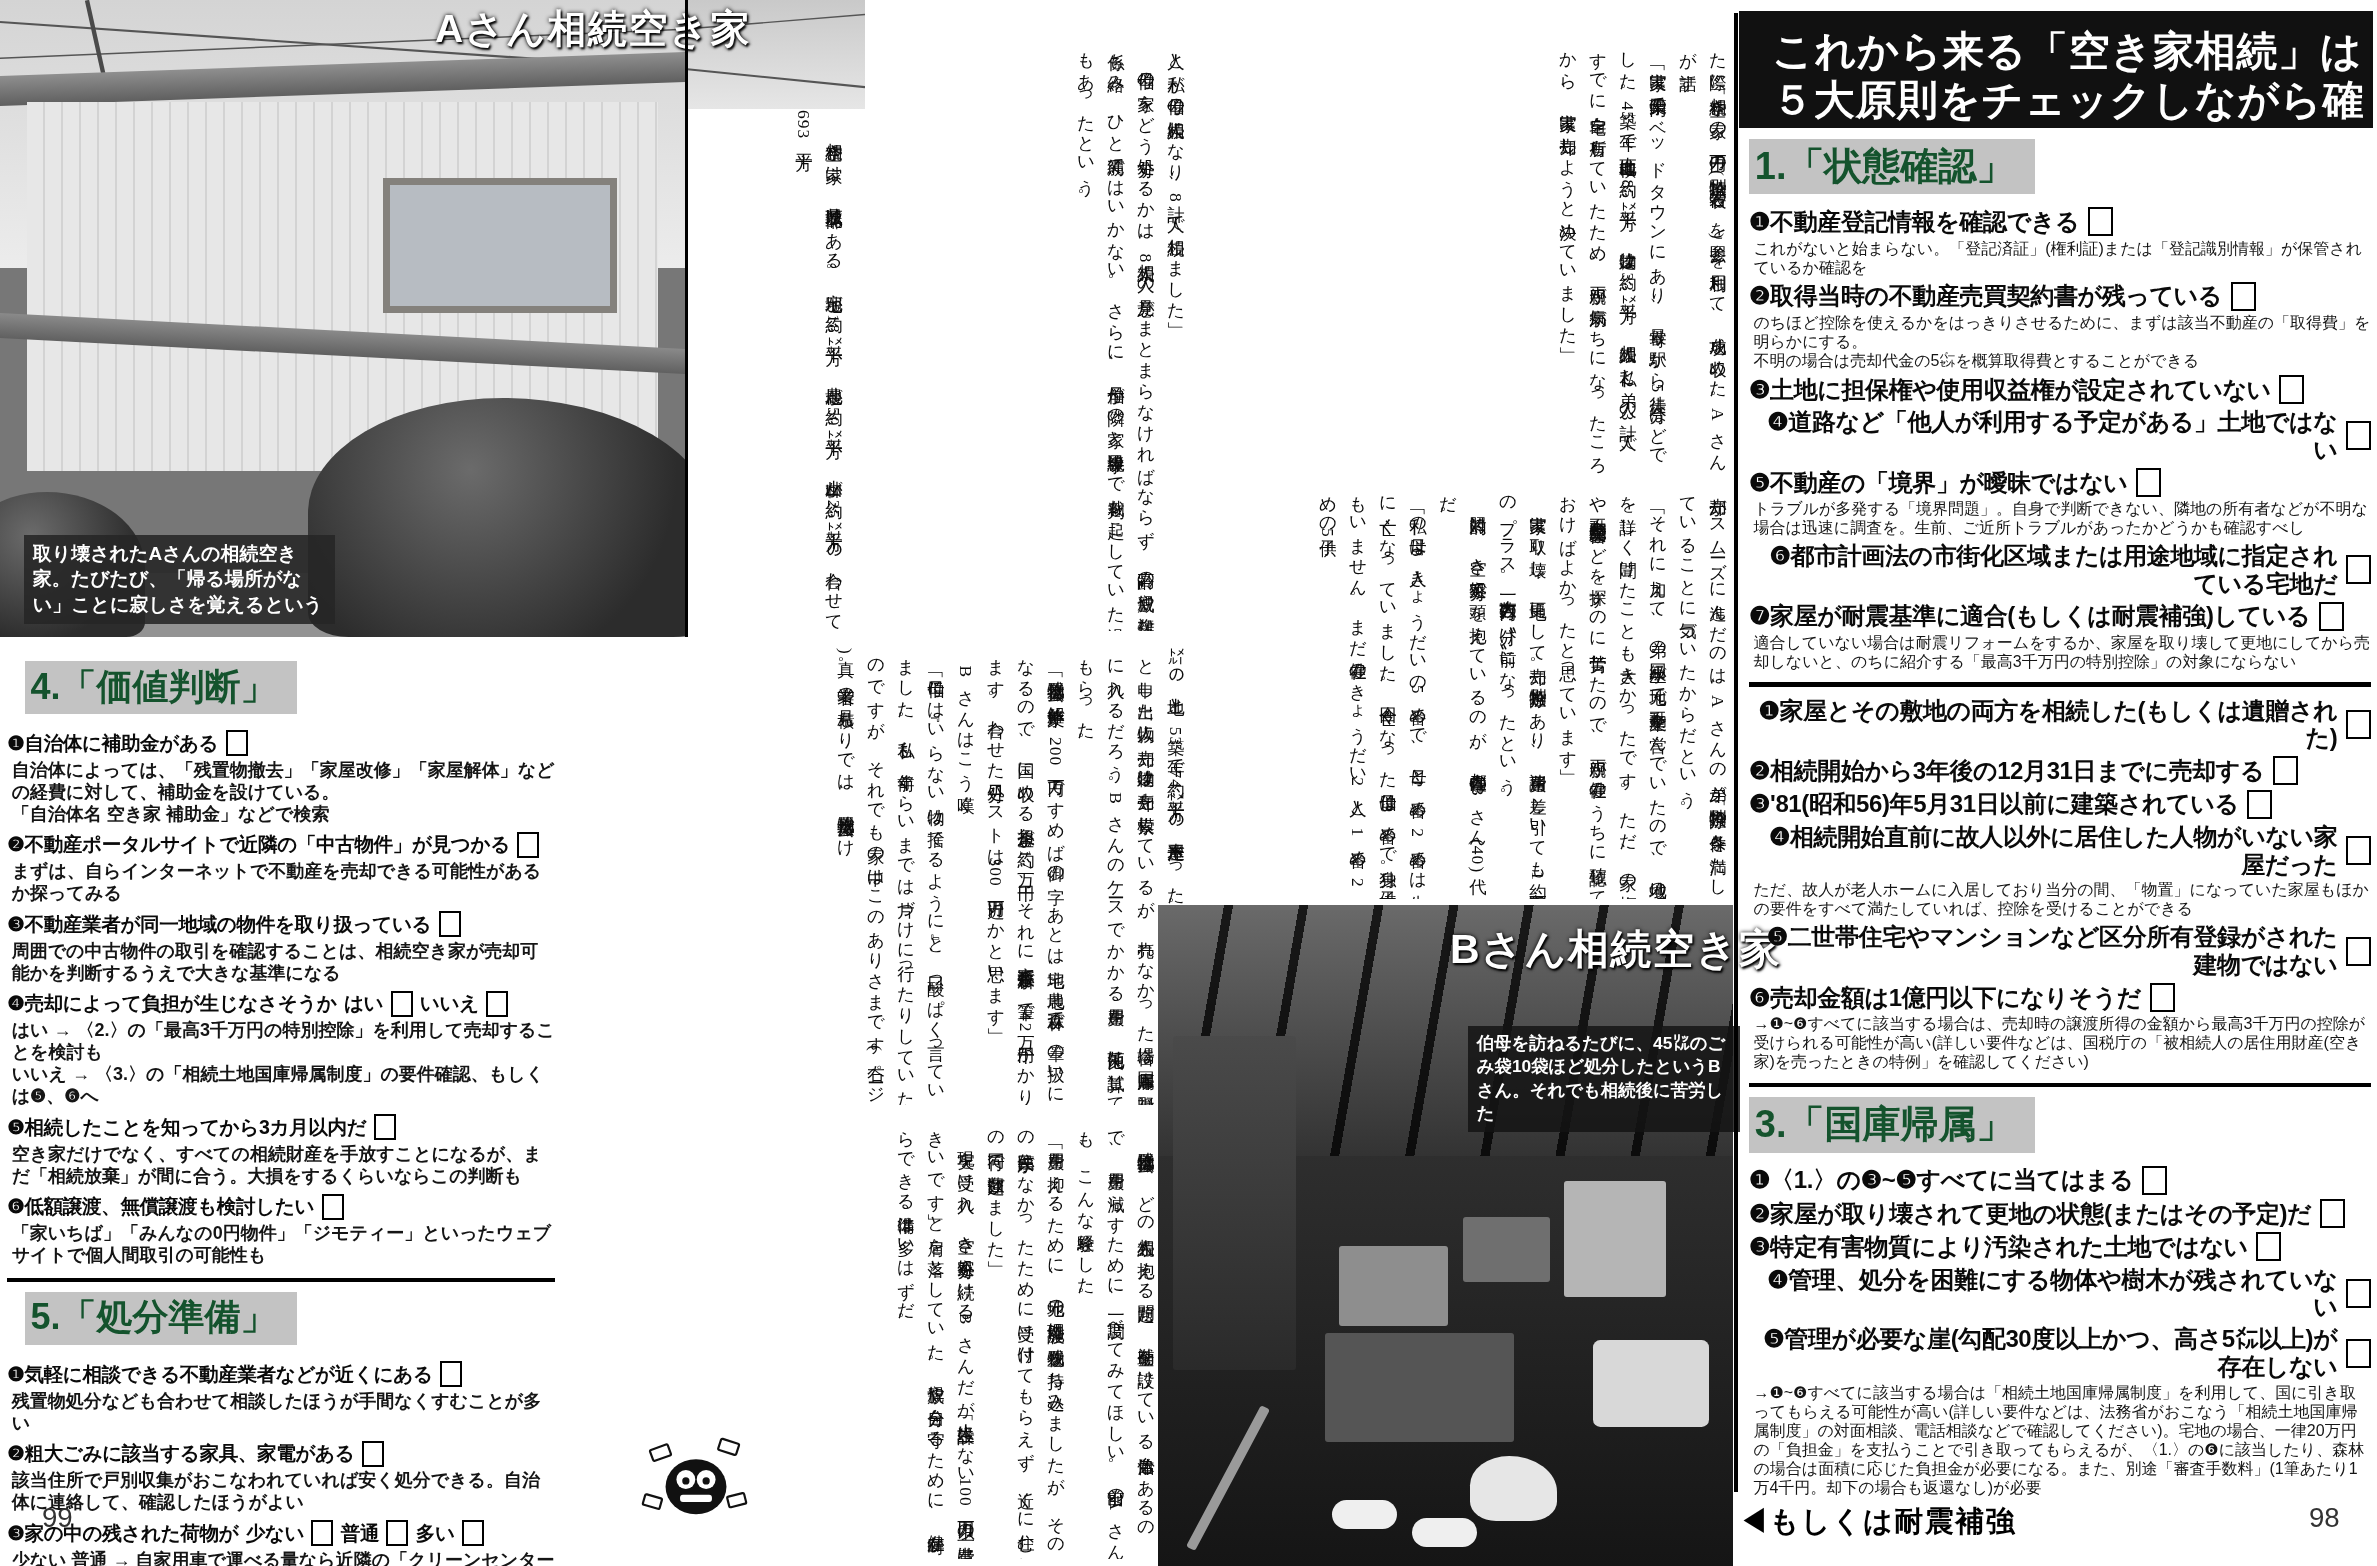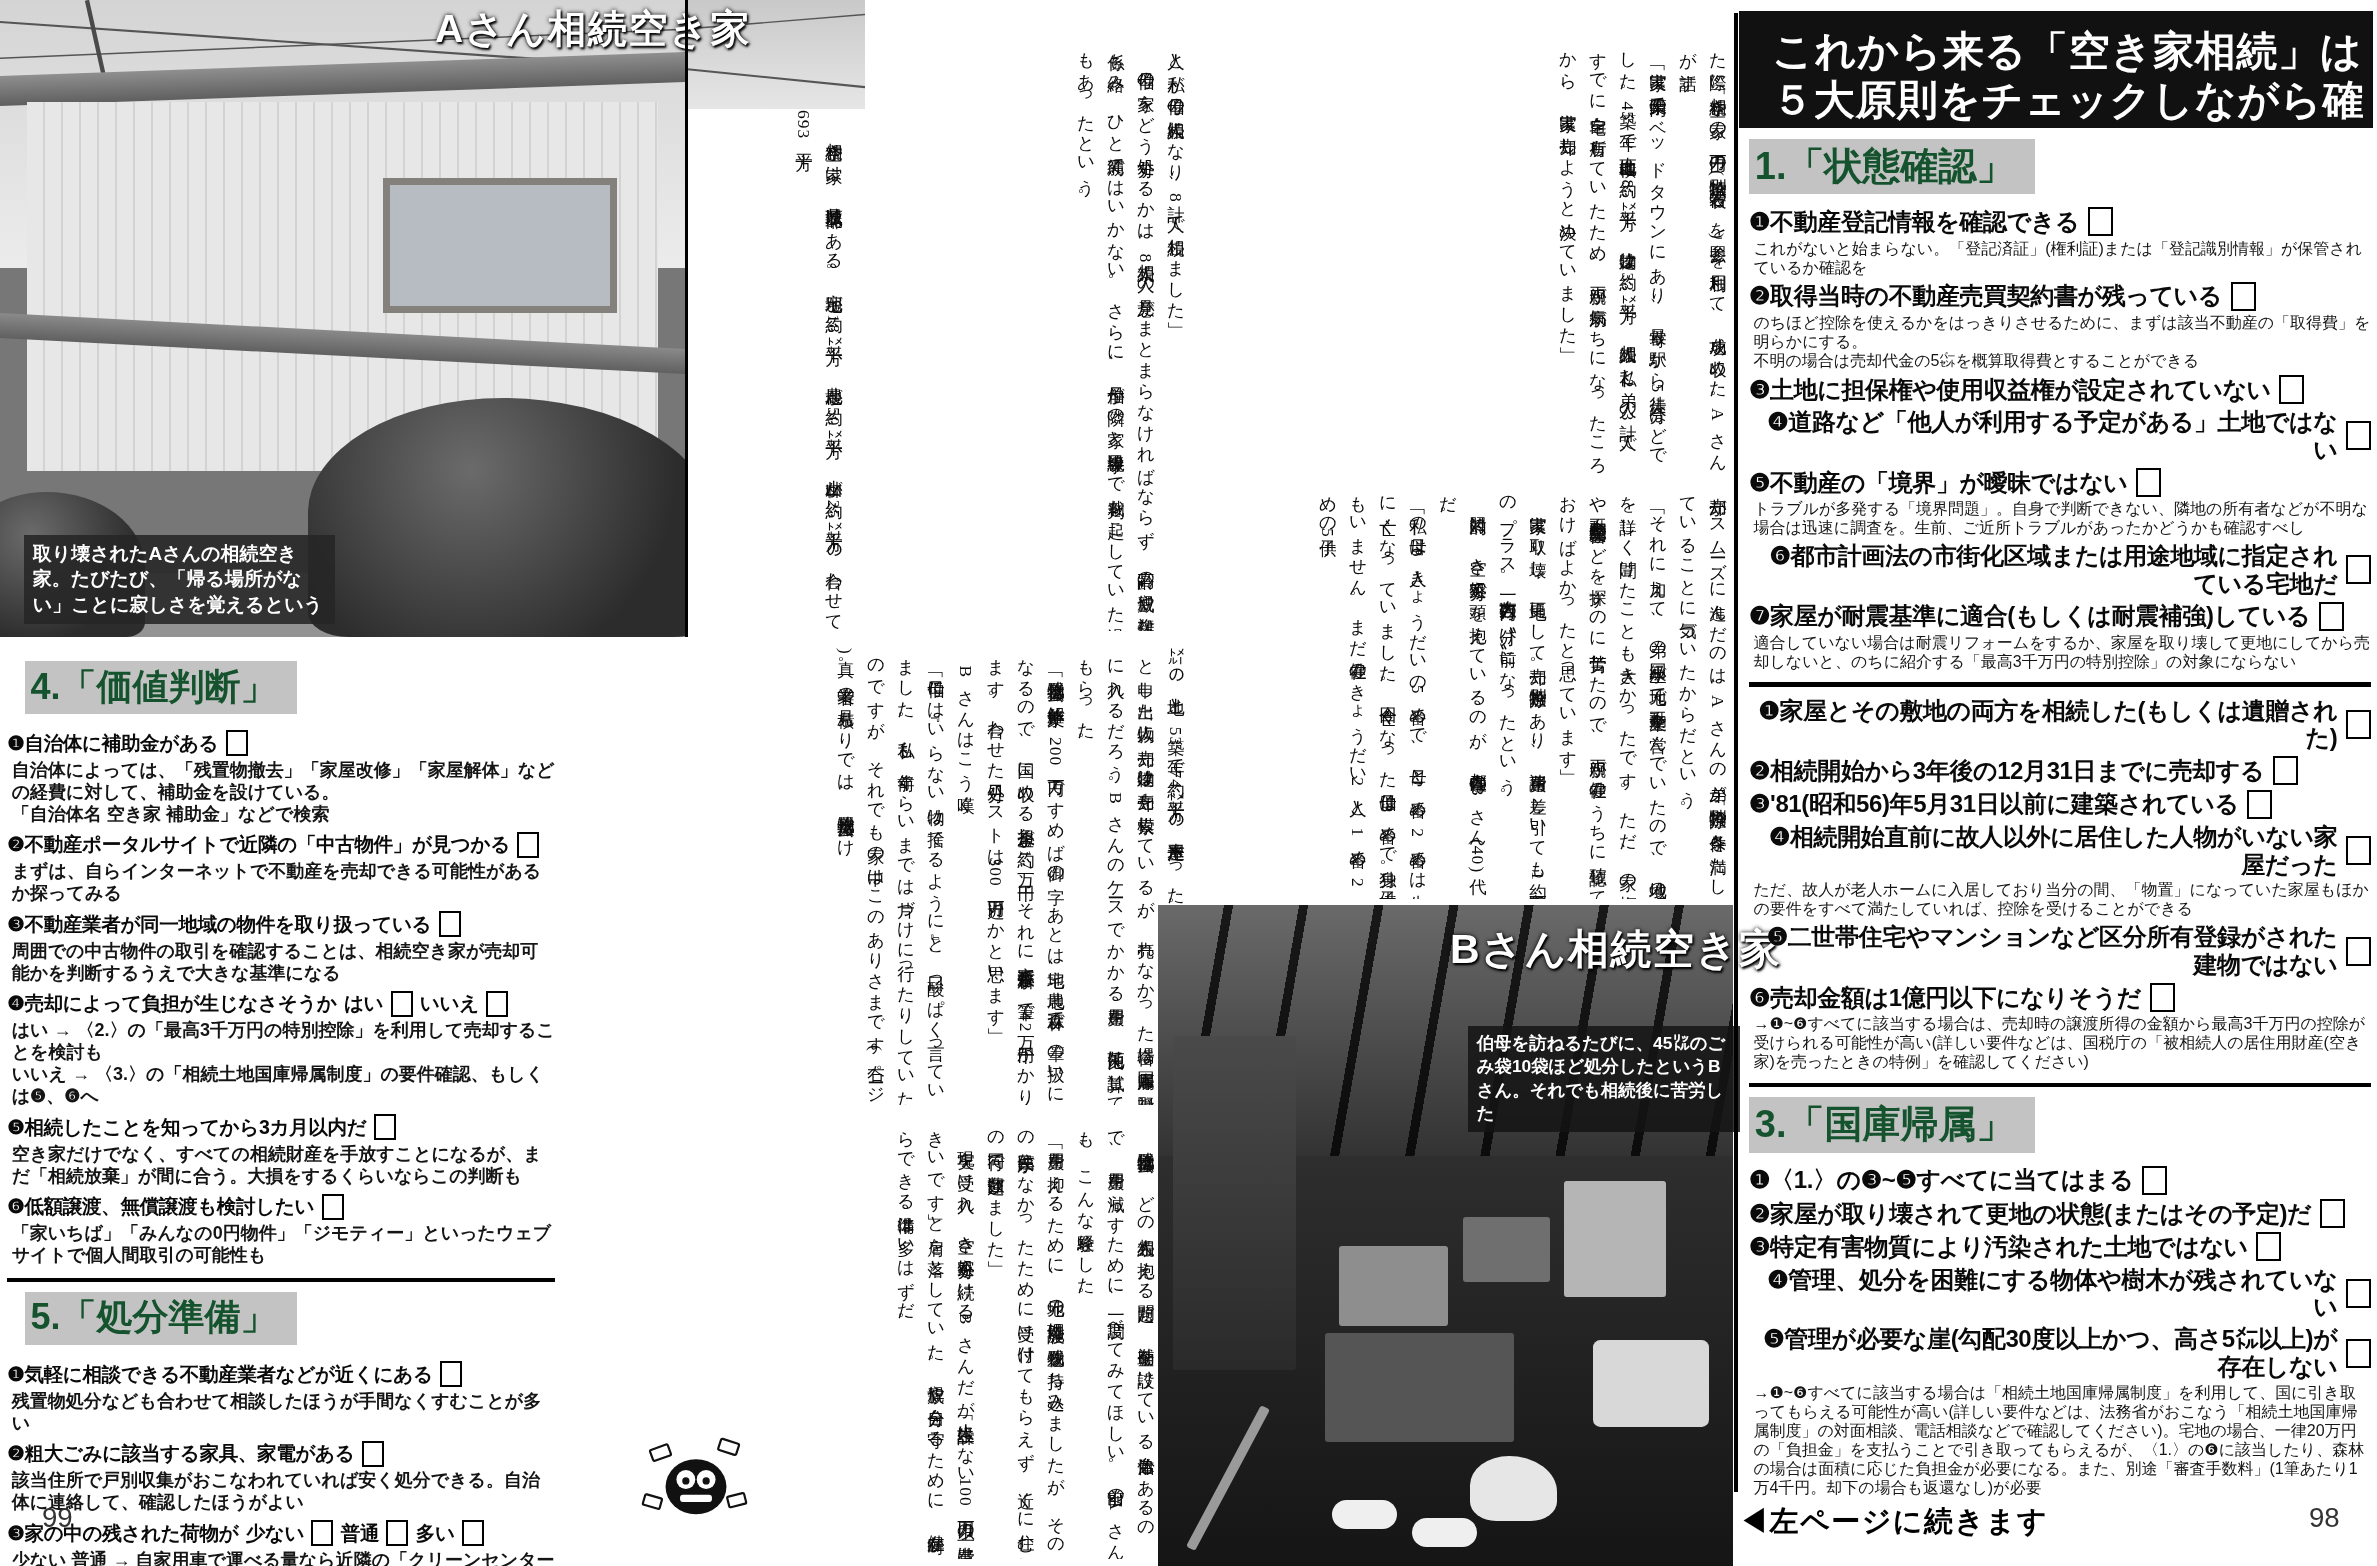--- a/index.html
+++ b/index.html
@@ -326,17 +326,17 @@
       <div class="ck-label">
         <span>❺管理が必要な崖(勾配30度以上かつ、高さ5㍍以上)が存在しない</span>
         <span class="cb"></span>
         </div>
 
       <div class="ck-note">→❶~❻すべてに該当する場合は「相続土地国庫帰属制度」を利用して、国に引き取ってもらえる可能性が高い(詳しい要件などは、法務省がおこなう「相続土地国庫帰属制度」の対面相談、電話相談などで確認してください)。宅地の場合、一律20万円の「負担金」を支払うことで引き取ってもらえるが、〈1.〉の❻に該当したり、森林の場合は面積に応じた負担金が必要になる。また、別途「審査手数料」(1筆あたり1万4千円。却下の場合も返還なし)が必要</div>
       
     </div>
   </div>
 
-  <div class="continue" style="left:1739px;top:1502px;">◀左ページに続きます</div>
+  <div class="continue" style="left:1739px;top:1502px;">◀もしくは耐震補強</div>
   <div class="pagenum" style="left:2309px;top:1502px;">98</div>
 
 </div>
 
 
 </body></html>

